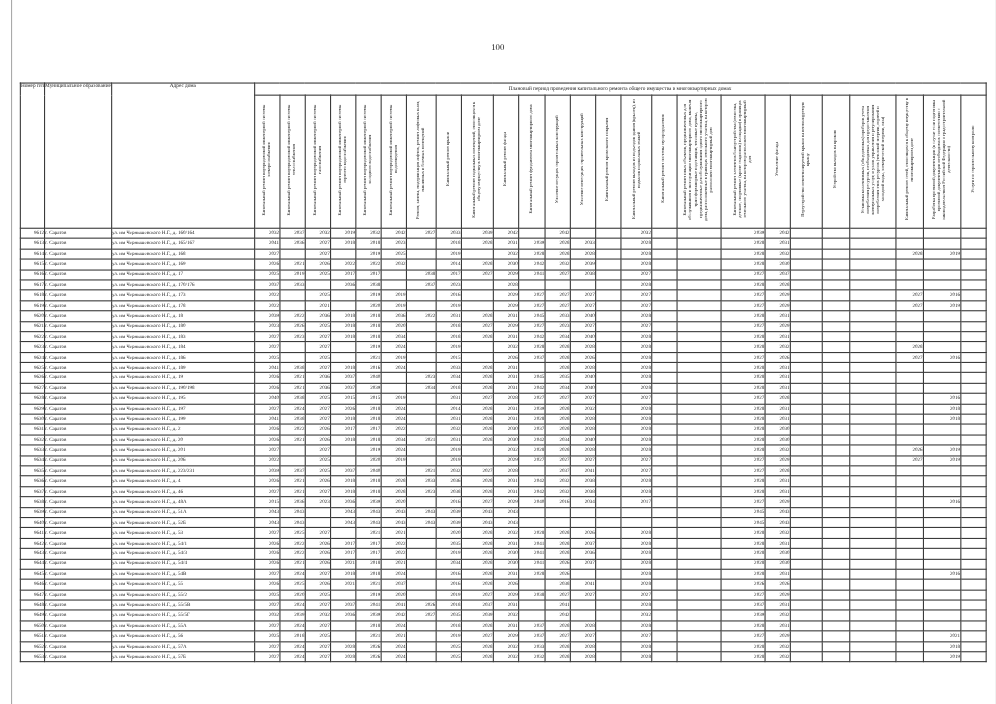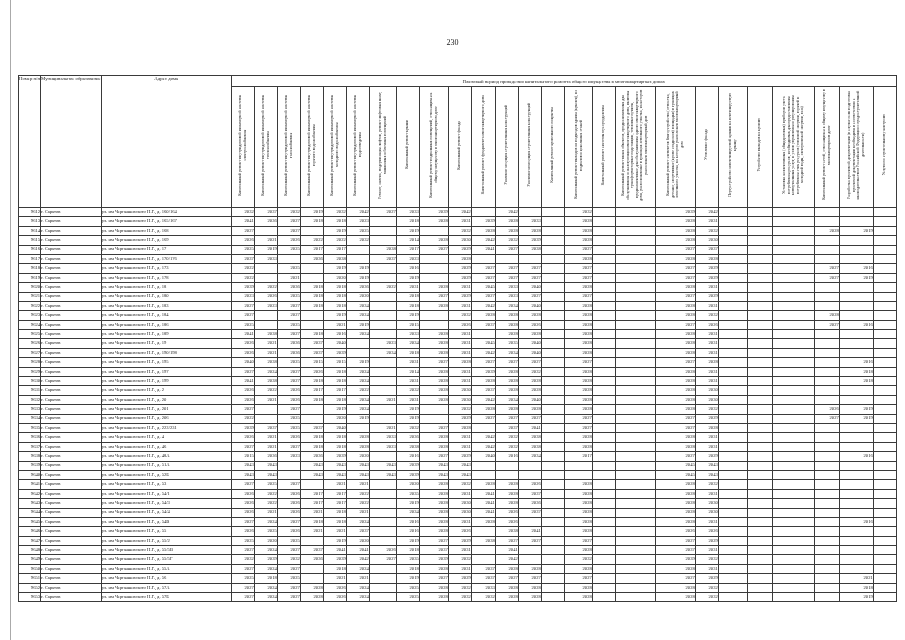--- a/index.html
+++ b/index.html
@@ -22,21 +22,21 @@
   td.addr{font-size:4.6px;text-align:left;padding-left:2px;}
   td.yr{font-size:4.6px;text-align:right;padding-right:1.5px;}
   tbody tr{height:9.4px;}
   tbody td{vertical-align:middle;line-height:1;}
 </style>
 </head>
 <body>
 
 <div class="page">
   <div class="scan-edge"></div>
-  <div class="page-number">230</div>
+  <div class="page-number">100</div>
   <table class="repair">
     <colgroup id="cols">
         <col style="width: 20px;">
         <col style="width: 57px;">
         <col style="width: 130px;">
         <col style="width: 23px;">
         <col style="width: 23px;">
         <col style="width: 23px;">
         <col style="width: 23px;">
         <col style="width: 23px;">

